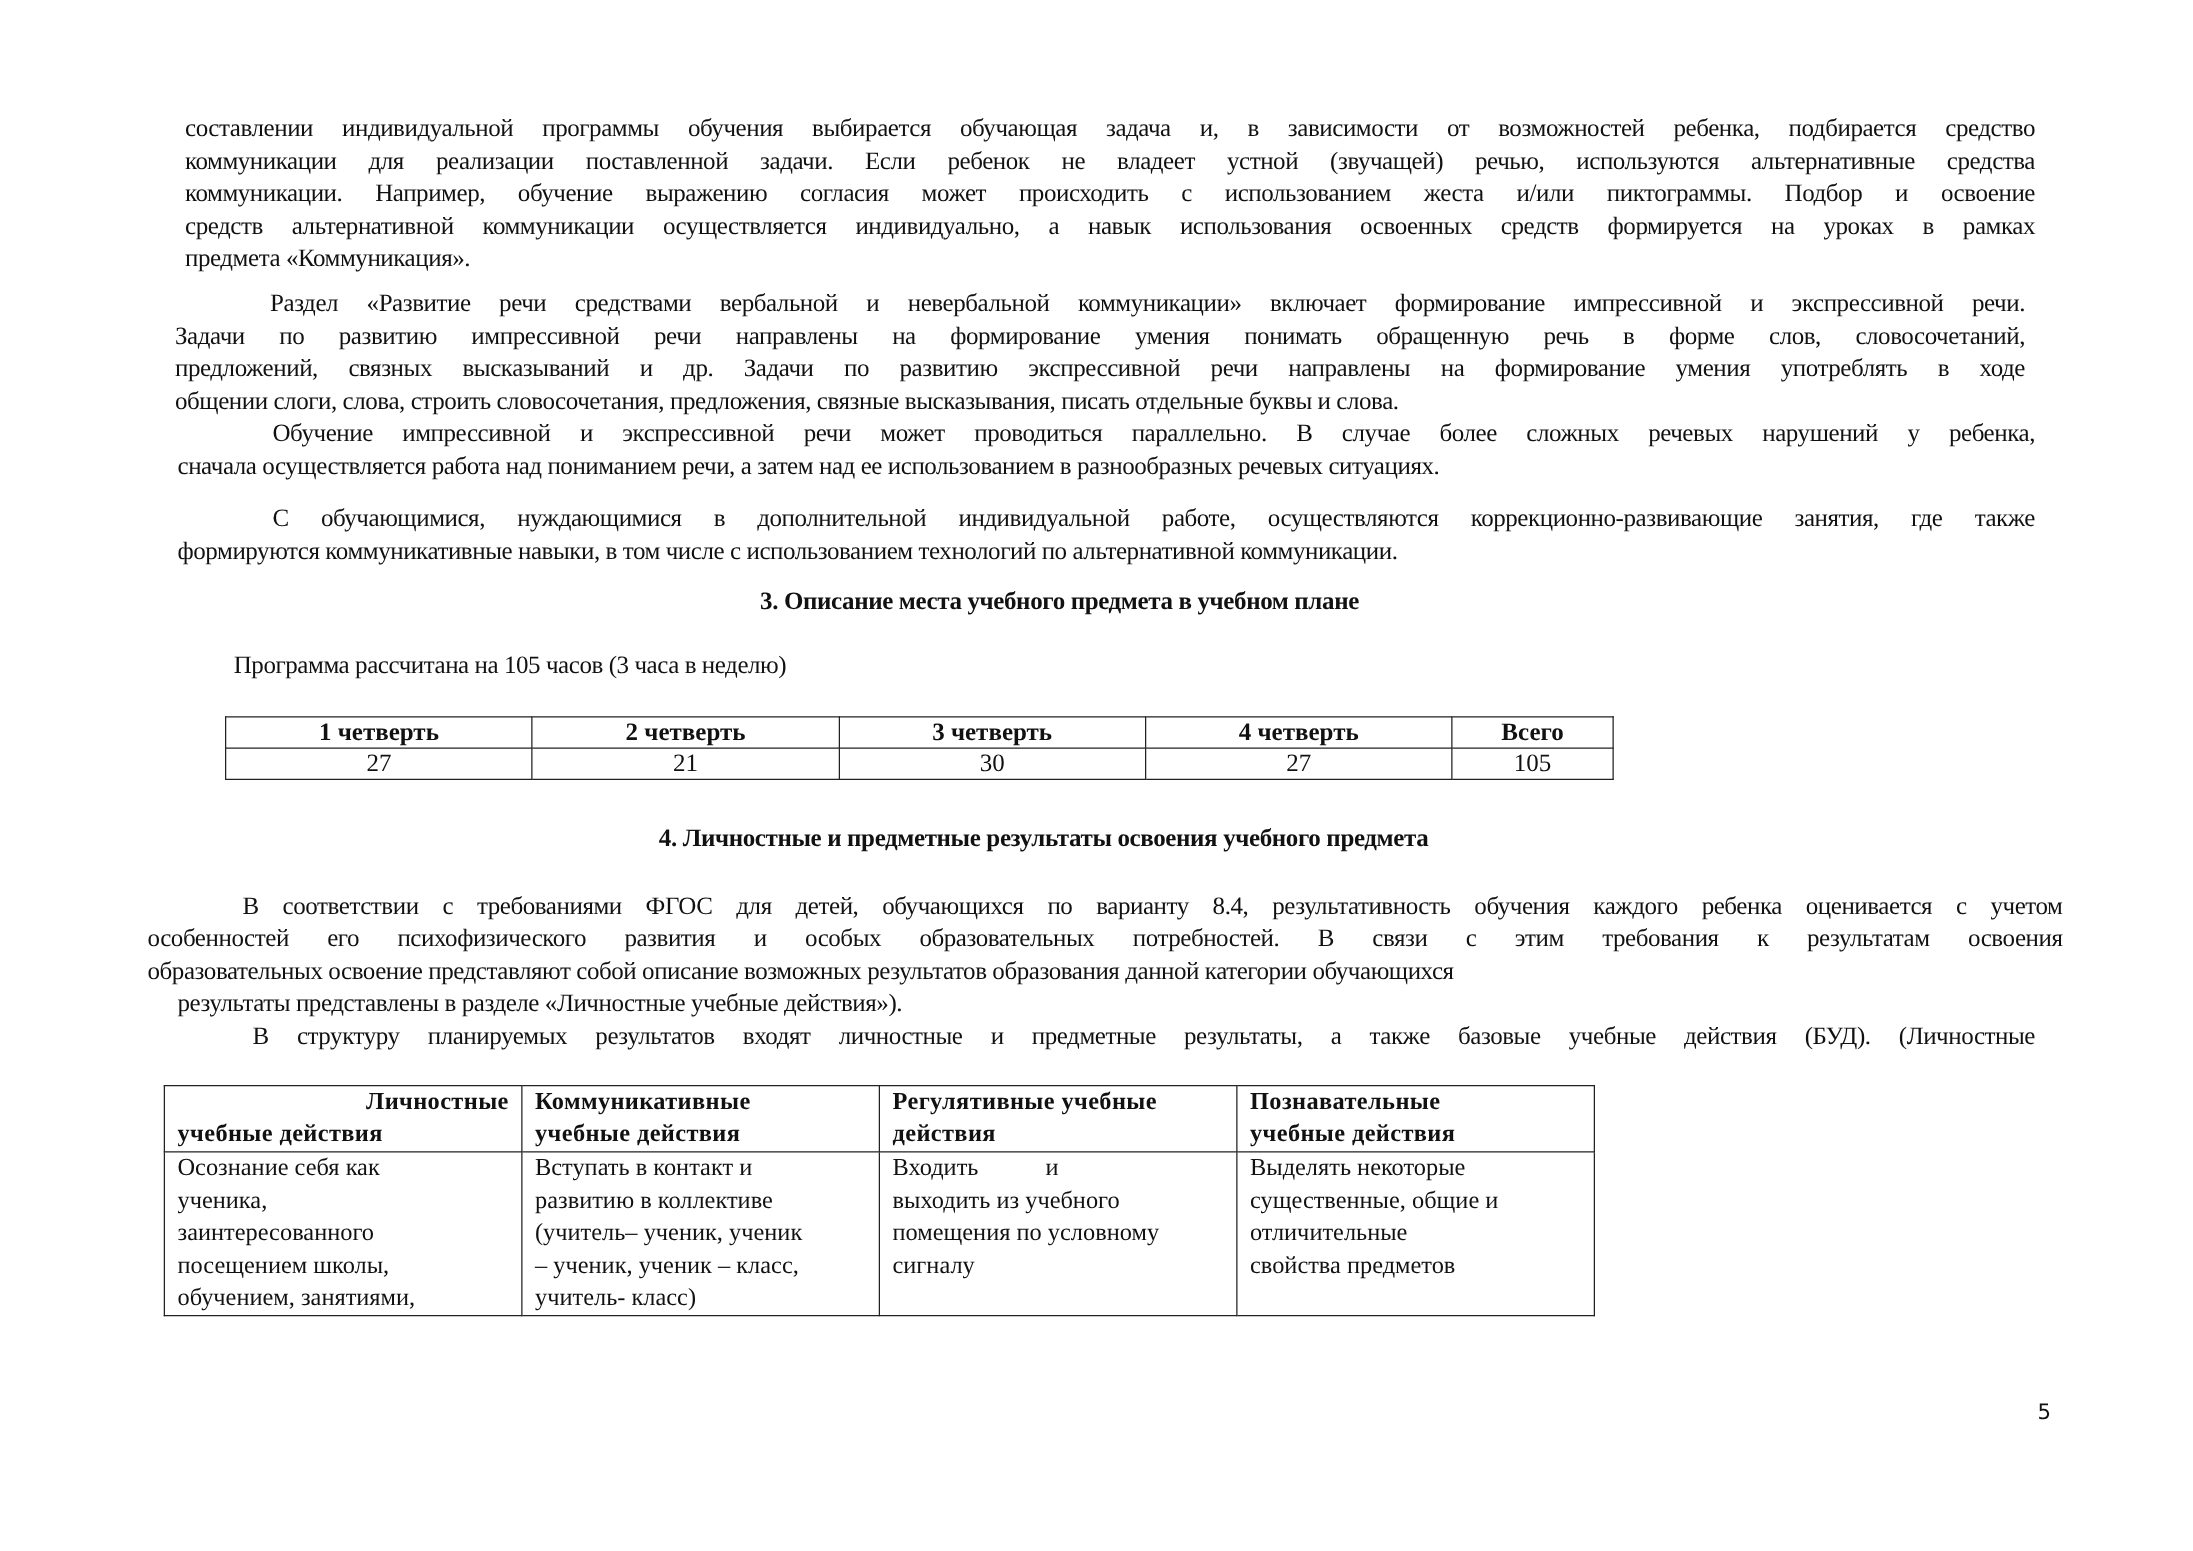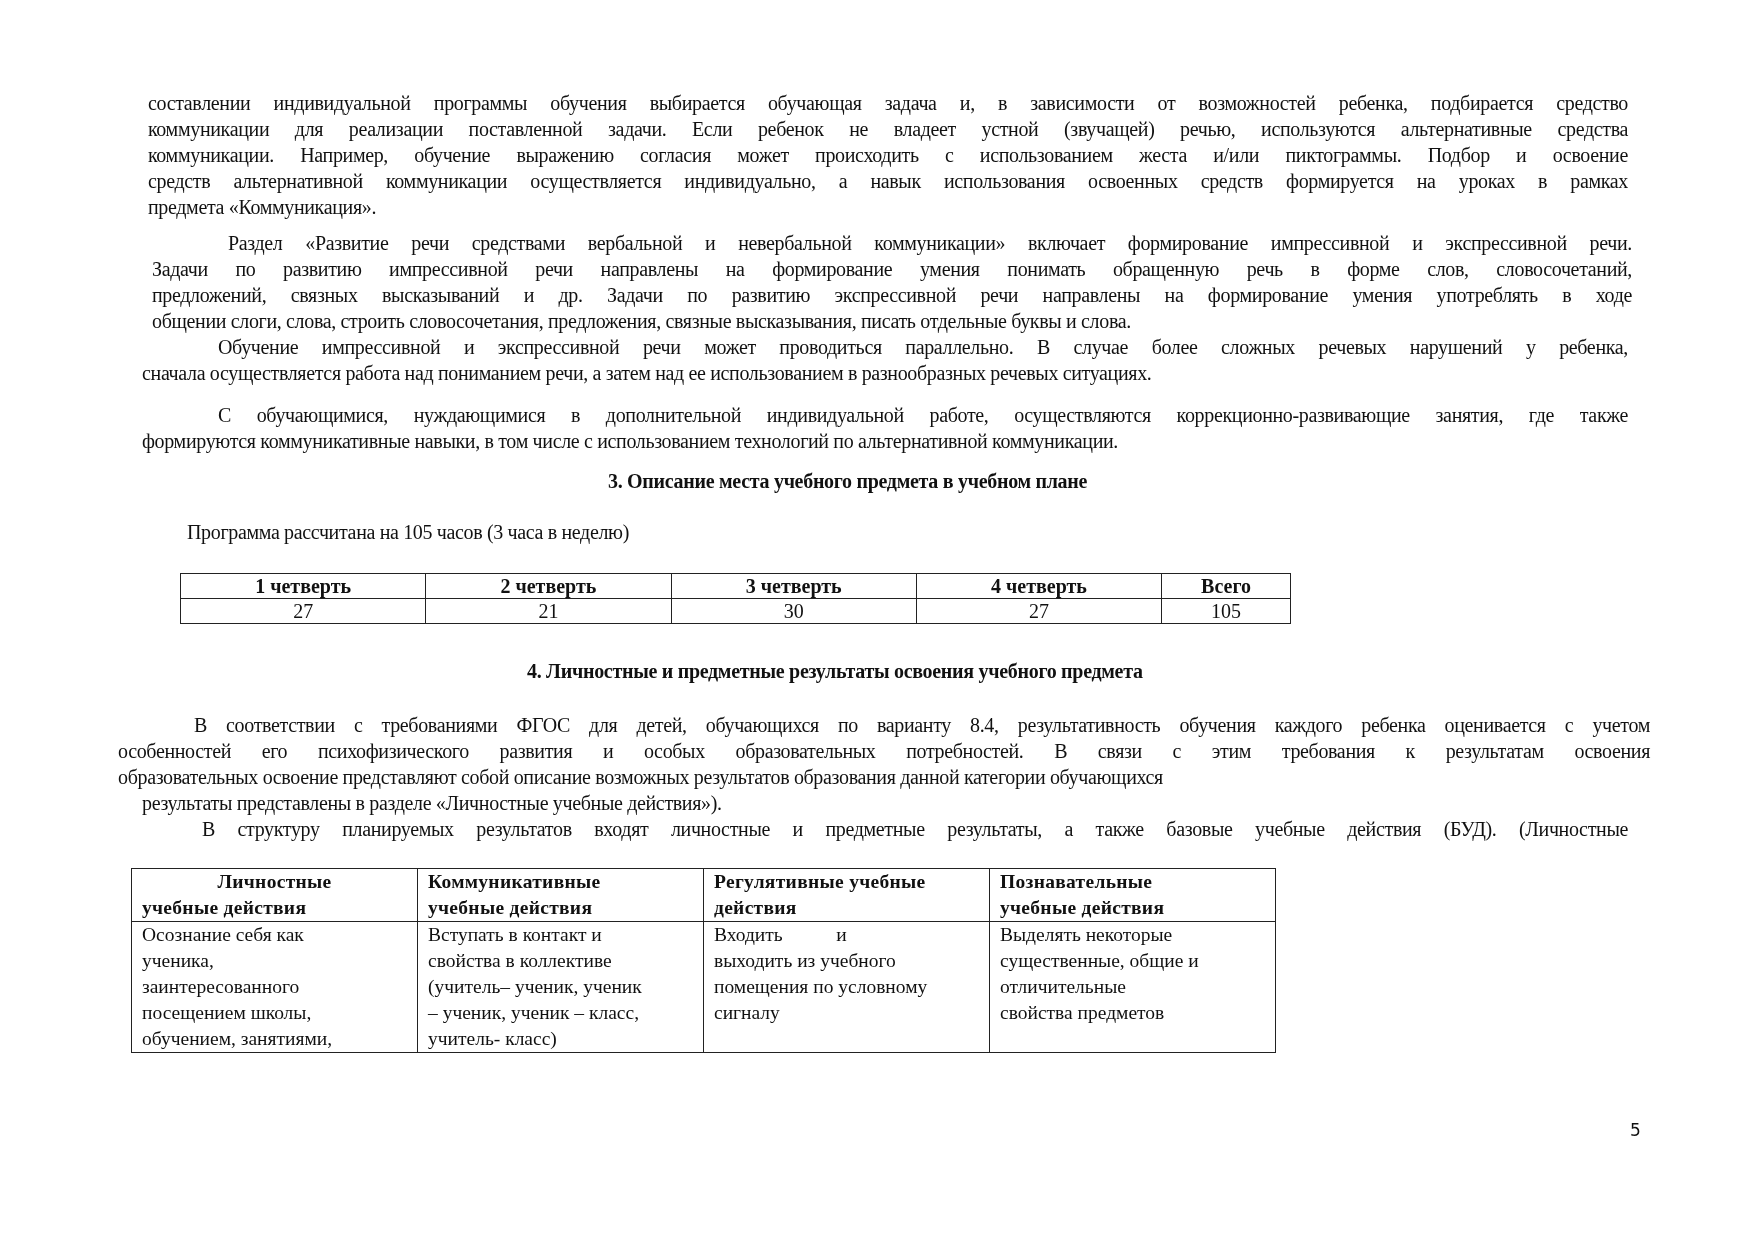--- a/index.html
+++ b/index.html
@@ -51,21 +51,21 @@
 <div class="page">
 
   <div class="para" style="left:148px; top:90px; width:1480px;">
     <span class="ln just">составлении индивидуальной программы обучения выбирается обучающая задача и, в зависимости от возможностей ребенка, подбирается средство</span>
     <span class="ln just">коммуникации для реализации поставленной задачи. Если ребенок не владеет устной (звучащей) речью, используются альтернативные средства</span>
     <span class="ln just">коммуникации. Например, обучение выражению согласия может происходить с использованием жеста и/или пиктограммы. Подбор и освоение</span>
     <span class="ln just">средств альтернативной коммуникации осуществляется индивидуально, а навык использования освоенных средств формируется на уроках в рамках</span>
     <span class="ln">предмета «Коммуникация».</span>
   </div>
 
-  <div class="para" style="left:152px; top:230px; width:1480px;">
+  <div class="para" style="left:140px; top:230px; width:1480px;">
     <span class="ln just" style="padding-left:76px;">Раздел «Развитие речи средствами вербальной и невербальной коммуникации» включает формирование импрессивной и экспрессивной речи.</span>
     <span class="ln just">Задачи по развитию импрессивной речи направлены на формирование умения понимать обращенную  речь в форме слов, словосочетаний,</span>
     <span class="ln just">предложений, связных высказываний и др. Задачи по развитию экспрессивной речи направлены на формирование умения употреблять в ходе</span>
     <span class="ln">общении слоги, слова, строить словосочетания, предложения, связные высказывания, писать отдельные буквы и слова.</span>
   </div>
 
   <div class="para" style="left:142px; top:334px; width:1486px;">
     <span class="ln just" style="padding-left:76px;">Обучение импрессивной и экспрессивной речи может проводиться параллельно. В случае более сложных речевых нарушений у ребенка,</span>
     <span class="ln">сначала осуществляется работа над пониманием речи, а затем над ее использованием в разнообразных речевых ситуациях.</span>
   </div>
@@ -108,21 +108,21 @@
 
   <div class="para" style="left:142px; top:790px; width:1486px;">
     <span class="ln">результаты представлены в разделе «Личностные учебные действия»).</span>
     <span class="ln just" style="padding-left:60px;">В структуру планируемых результатов входят личностные и предметные результаты, а также базовые учебные действия (БУД). (Личностные</span>
   </div>
 
   <table class="bud-table">
     <tbody>
         <tr class="head">
       <td>
-        <span class="l" style="text-align:center;">Личностные</span>
+        <span class="l" style="text-align:right;">Личностные</span>
         <span class="l">учебные действия</span>
       </td>
       <td>
         <span class="l">Коммуникативные</span>
         <span class="l">учебные действия</span>
       </td>
       <td>
         <span class="l">Регулятивные  учебные</span>
         <span class="l">действия</span>
       </td>
@@ -134,21 +134,21 @@
     <tr>
       <td>
         <span class="l">Осознание себя как</span>
         <span class="l">ученика,</span>
         <span class="l">заинтересованного</span>
         <span class="l">посещением школы,</span>
         <span class="l">обучением, занятиями,</span>
       </td>
       <td>
         <span class="l">Вступать в контакт и</span>
-        <span class="l">свойства в коллективе</span>
+        <span class="l">развитию в коллективе</span>
         <span class="l">(учитель– ученик, ученик</span>
         <span class="l">– ученик, ученик – класс,</span>
         <span class="l">учитель- класс)</span>
       </td>
       <td>
         <span class="l" style="white-space:pre;">Входить           и</span>
         <span class="l">выходить из учебного</span>
         <span class="l">помещения по условному</span>
         <span class="l">сигналу</span>
       </td>

